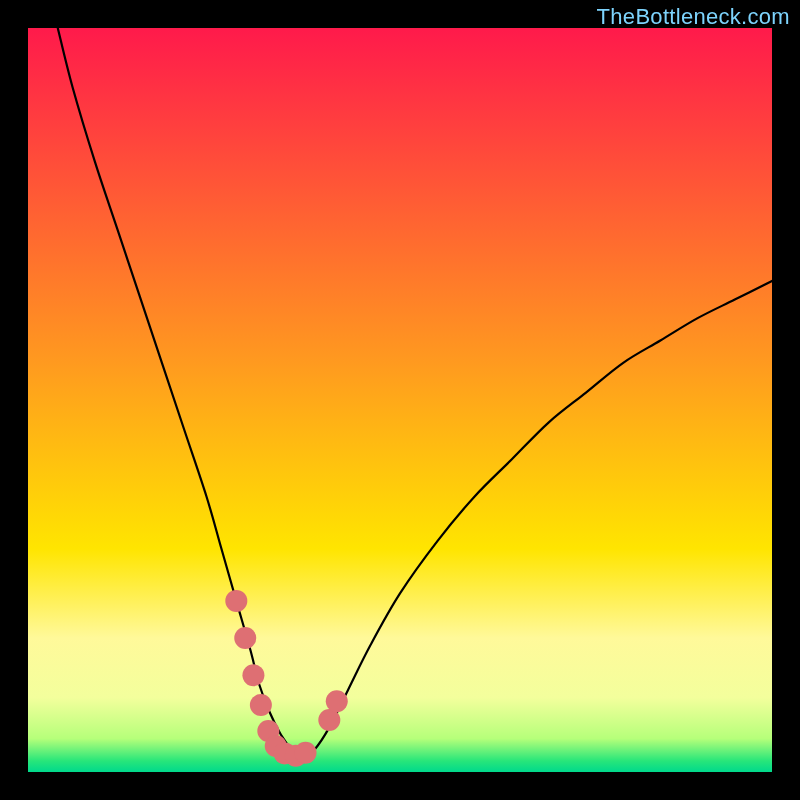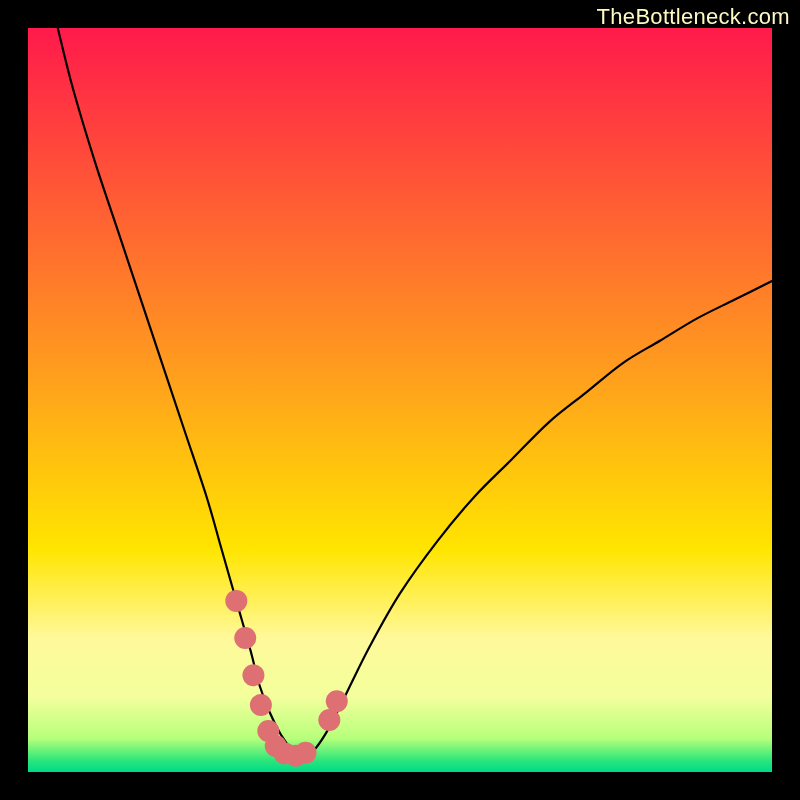--- a/index.html
+++ b/index.html
@@ -14,21 +14,21 @@
   .stage {
     position: relative;
     width: 800px;
     height: 800px;
     background: #000;
   }
   .watermark {
     position: absolute;
     top: 4px;
     right: 10px;
-    color: #fef9c3;
+    color: #7dd3fc;
     font-size: 22px;
     letter-spacing: 0.3px;
     font-weight: 400;
     z-index: 10;
   }
   .plot-wrap {
     position: absolute;
     left: 28px;
     top: 28px;
     width: 744px;

